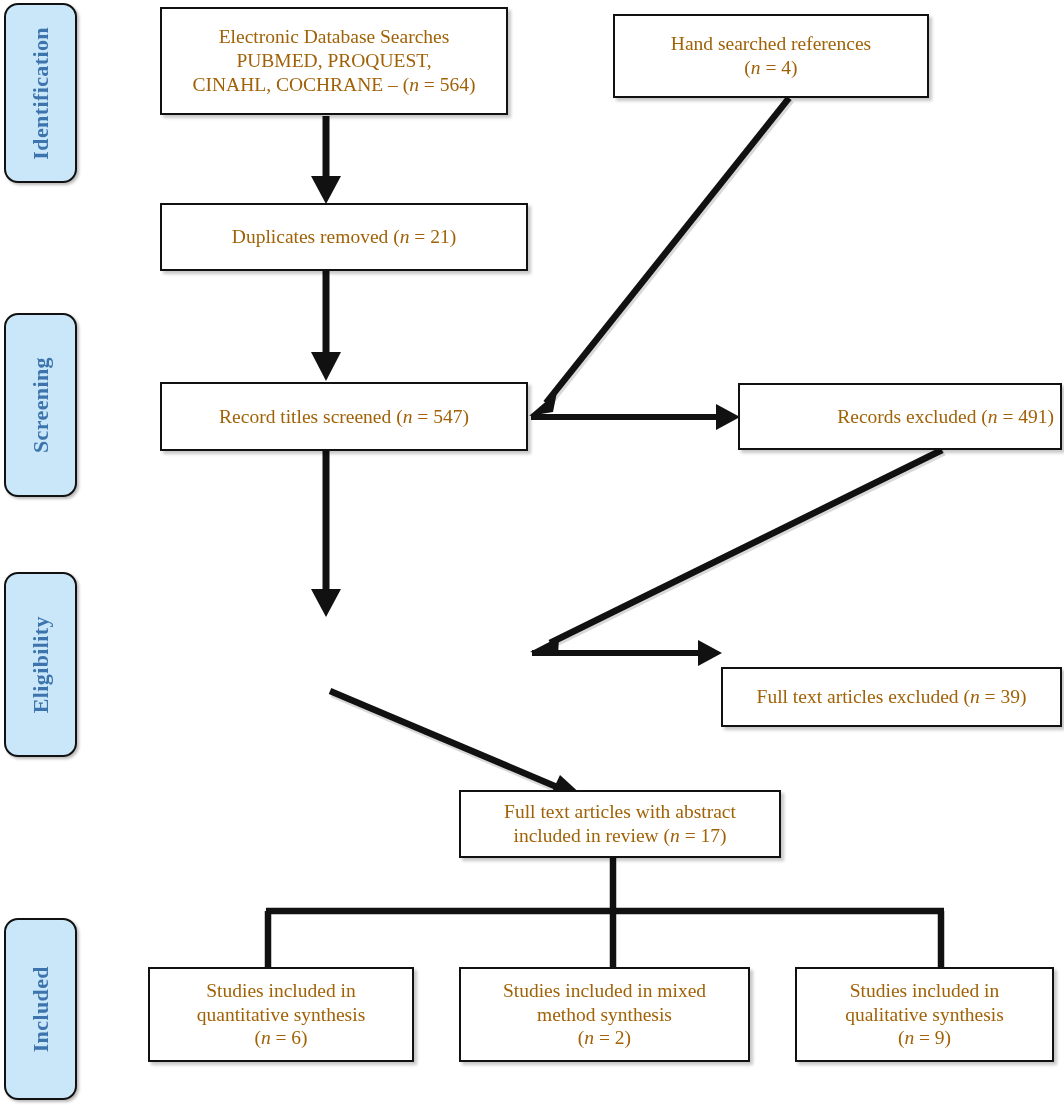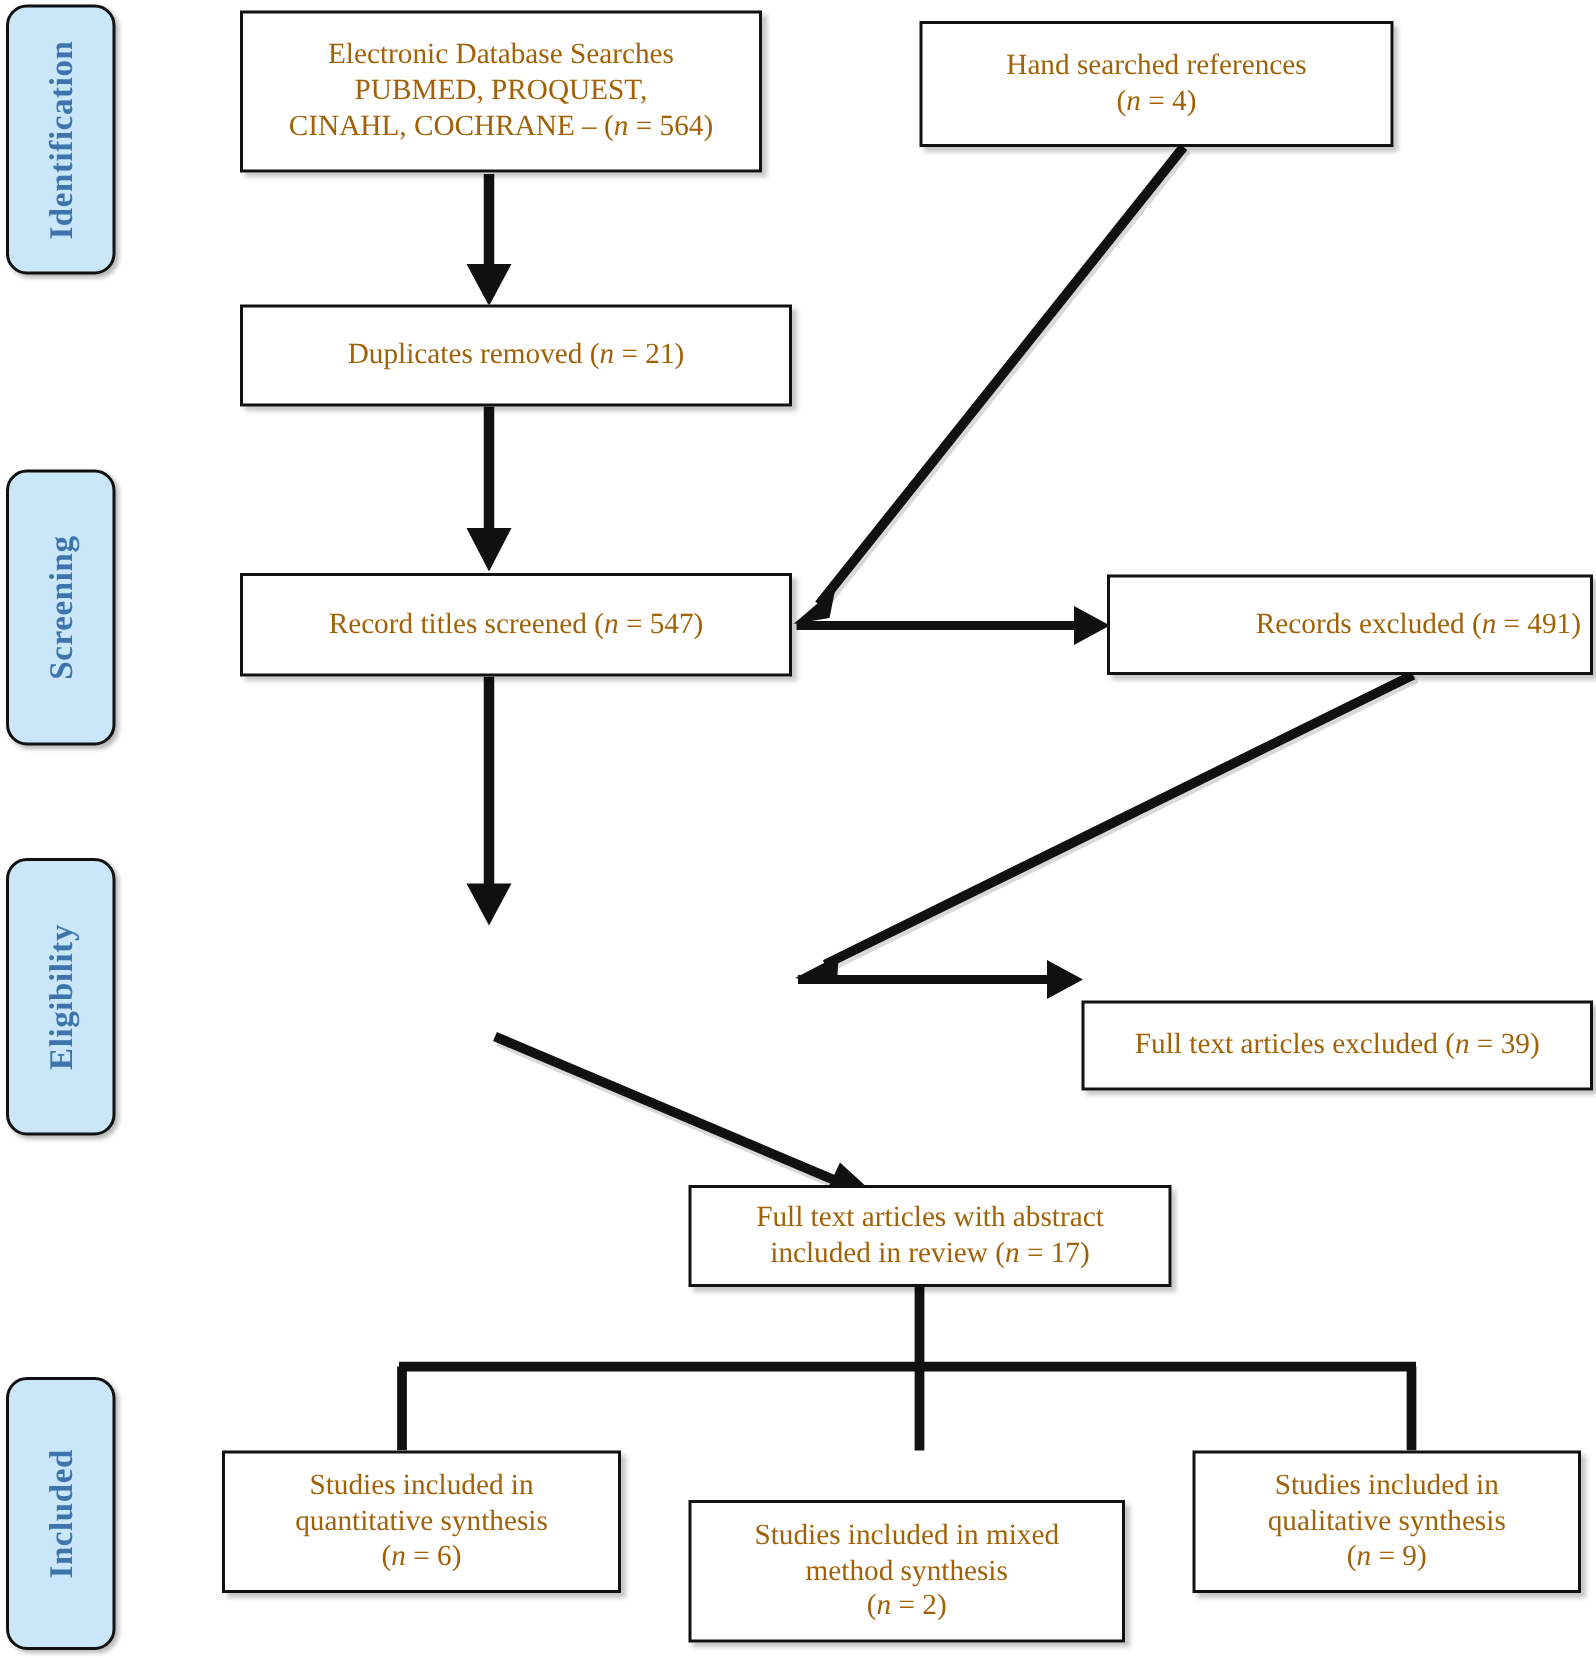--- a/index.html
+++ b/index.html
@@ -181,21 +181,21 @@
   </div>
 
   <div class="flow-box" style="left:459px; top:790px; width:322px; height:68px;">
     <span class="box-text">Full text articles with abstract<br>included in review (<i>n</i>&nbsp;= 17)</span>
   </div>
 
   <div class="flow-box" style="left:148px; top:967px; width:266px; height:95px;">
     <span class="box-text">Studies included in<br>quantitative synthesis<br>(<i>n</i>&nbsp;= 6)</span>
   </div>
 
-  <div class="flow-box" style="left:459px; top:1000px; width:291px; height:95px;">
+  <div class="flow-box" style="left:459px; top:967px; width:291px; height:95px;">
     <span class="box-text">Studies included in mixed<br>method synthesis<br>(<i>n</i>&nbsp;= 2)</span>
   </div>
 
   <div class="flow-box" style="left:795px; top:967px; width:259px; height:95px;">
     <span class="box-text">Studies included in<br>qualitative synthesis<br>(<i>n</i>&nbsp;= 9)</span>
   </div>
 
 </div>
 
 </body></html>

